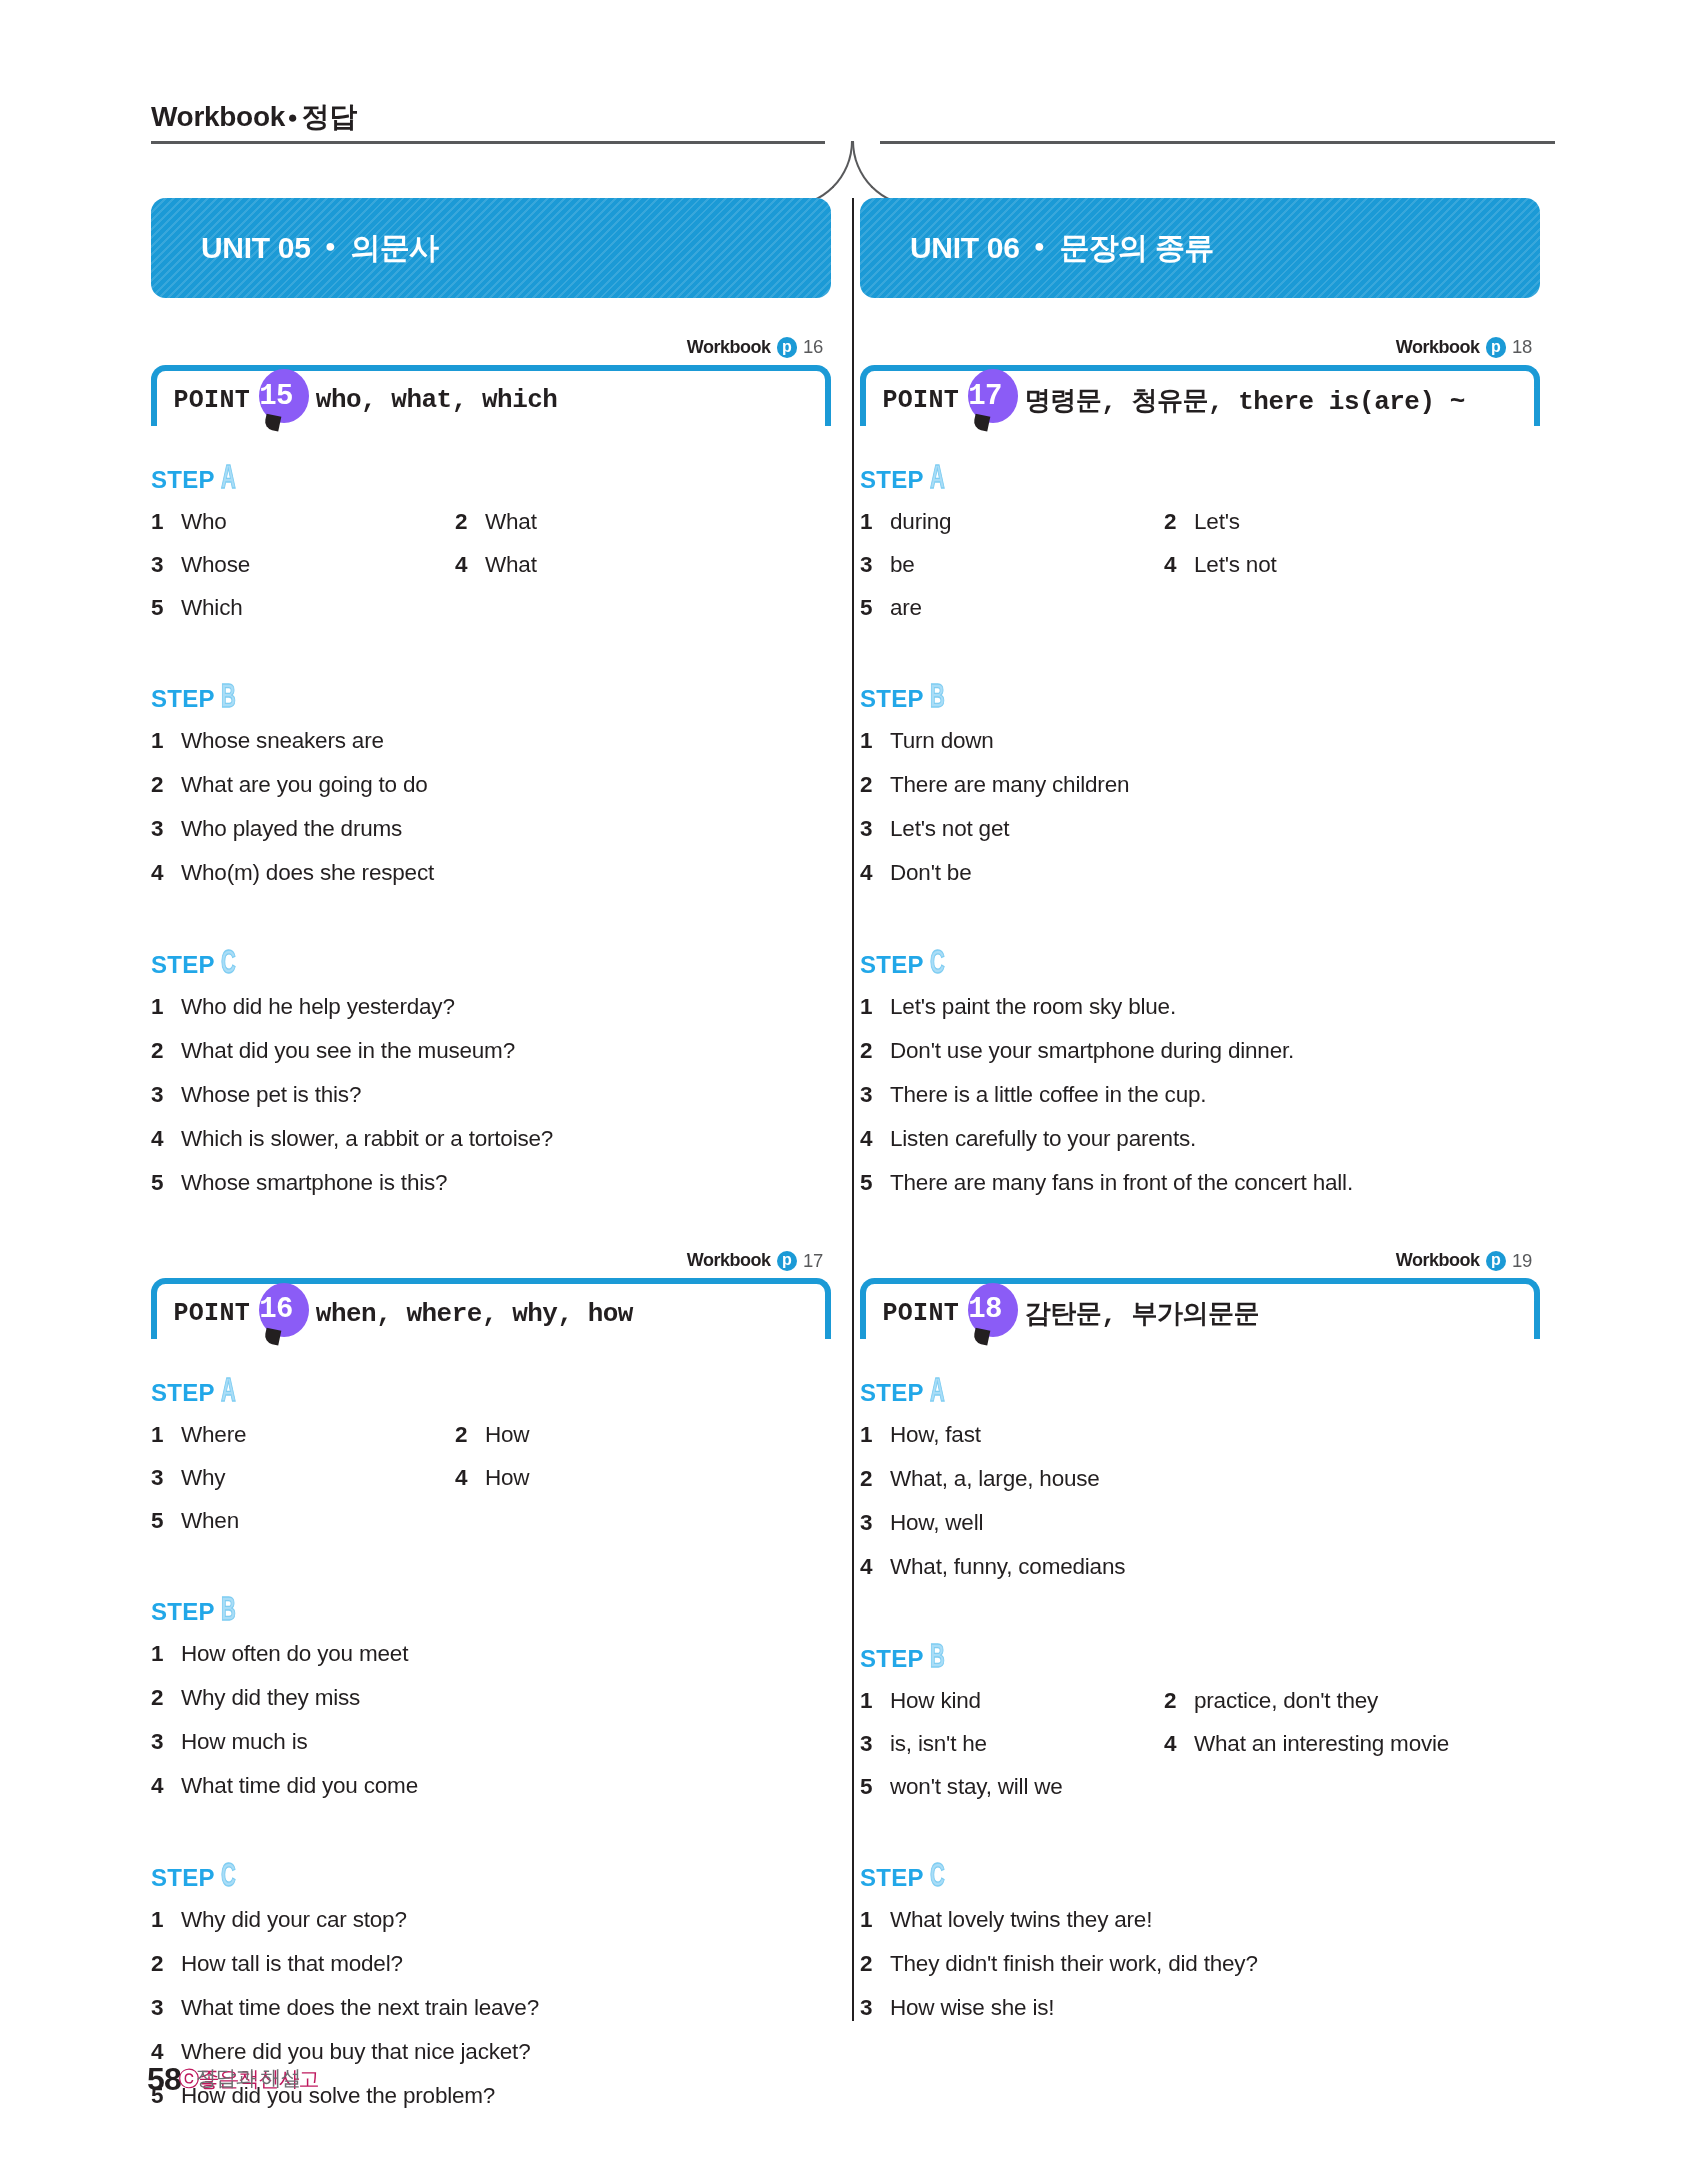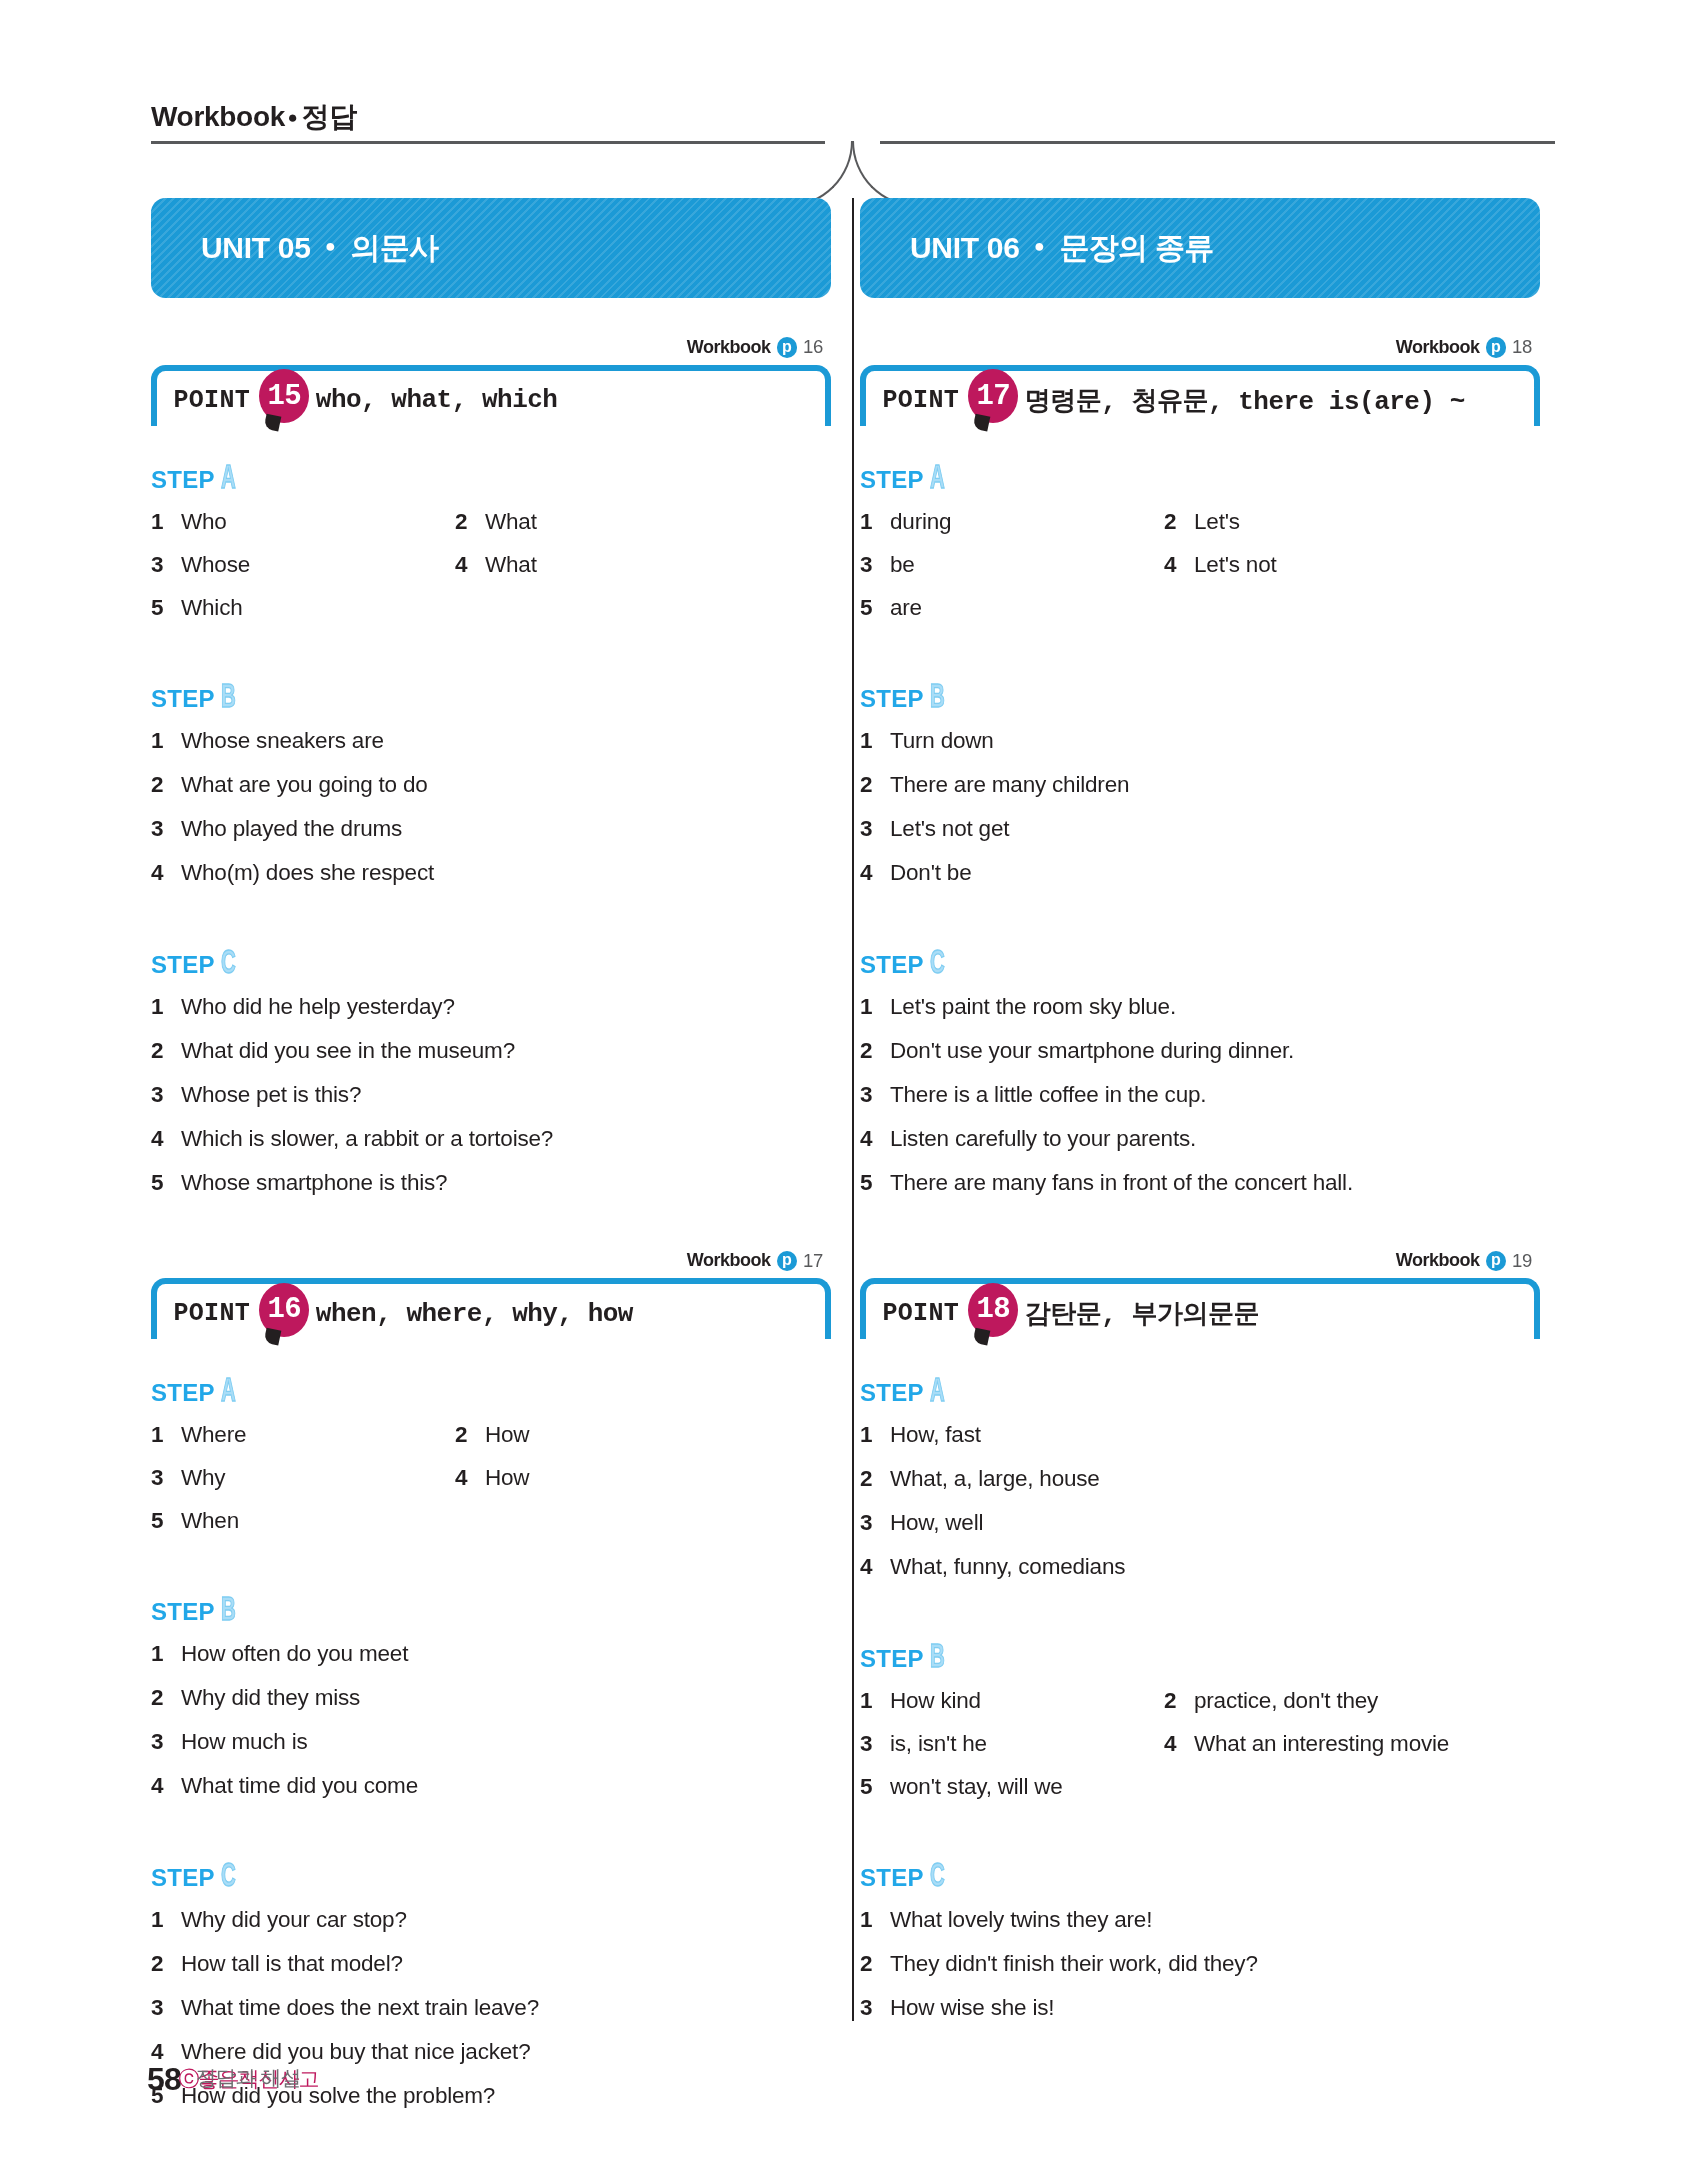--- a/index.html
+++ b/index.html
@@ -202,24 +202,23 @@
     font-size: 25px;
     font-weight: bold;
     color: #231f20;
     letter-spacing: 0.3px;
   }
   .point-bubble {
     position: relative;
     width: 50px;
     height: 54px;
     border-radius: 50%;
-    background: #be185d;
+    background: #8b5cf6;
     display: flex;
     align-items: center;
-    justify-content: center;
     margin: 0 6.6px 0 9.2px;
     top: -4px;
   }
   .point-bubble span {
     font-size: 29px;
     font-weight: bold;
     color: #ffffff;
     letter-spacing: -0.7px;
   }
   .point-bubble::after {

